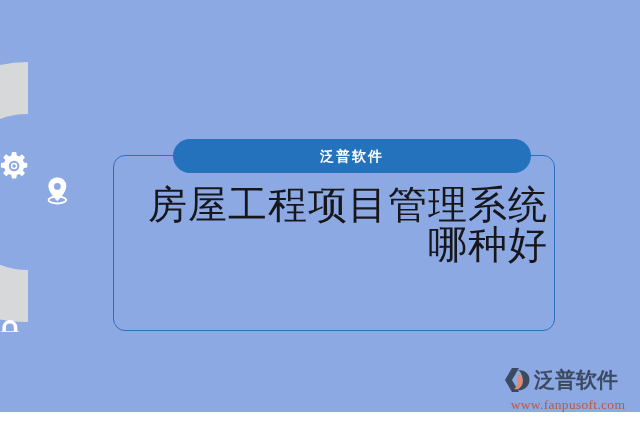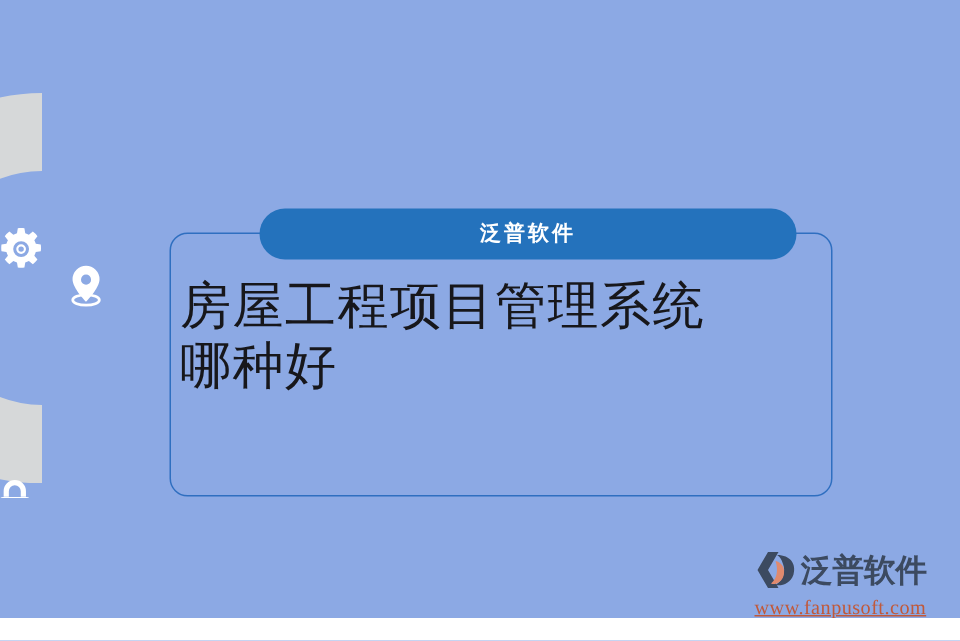--- a/index.html
+++ b/index.html
@@ -69,24 +69,24 @@
     font-family: "DejaVu Sans", "Liberation Sans", sans-serif;
     line-height: 1;
   }
 
   
   #headline {
     position: absolute;
     left: 120px;
     top: 185px;
     width: 428px;
-    text-align: left;
+    text-align: right;
     color: #17171b;
     font-family: Liberation Serif, serif;
-    font-size: 34px;
+    font-size: 39px;
     line-height: 40px;
     letter-spacing: 1px;
     white-space: pre-line;
   }
 
   
   #footer-logo {
     position: absolute;
     left: 503px;
     top: 366px;
@@ -112,22 +112,22 @@
     font-family: "DejaVu Sans", "Liberation Sans", sans-serif;
     line-height: 1;
     margin-left: 1px;
   }
   #logo-url {
     color: #c0593a;
     font-size: 13.5px;
     font-family: "Liberation Serif", "DejaVu Serif", serif;
     letter-spacing: 0.3px;
     margin-top: 3px;
+    text-align: center;
     width: 130px;
-    text-decoration: underline;
   }
 </style>
 </head>
 <body>
 
 <div id="banner">
 
   <div id="donut-decoration">
     <svg viewBox="0 0 280 280" xmlns="http://www.w3.org/2000/svg">
       <g>

